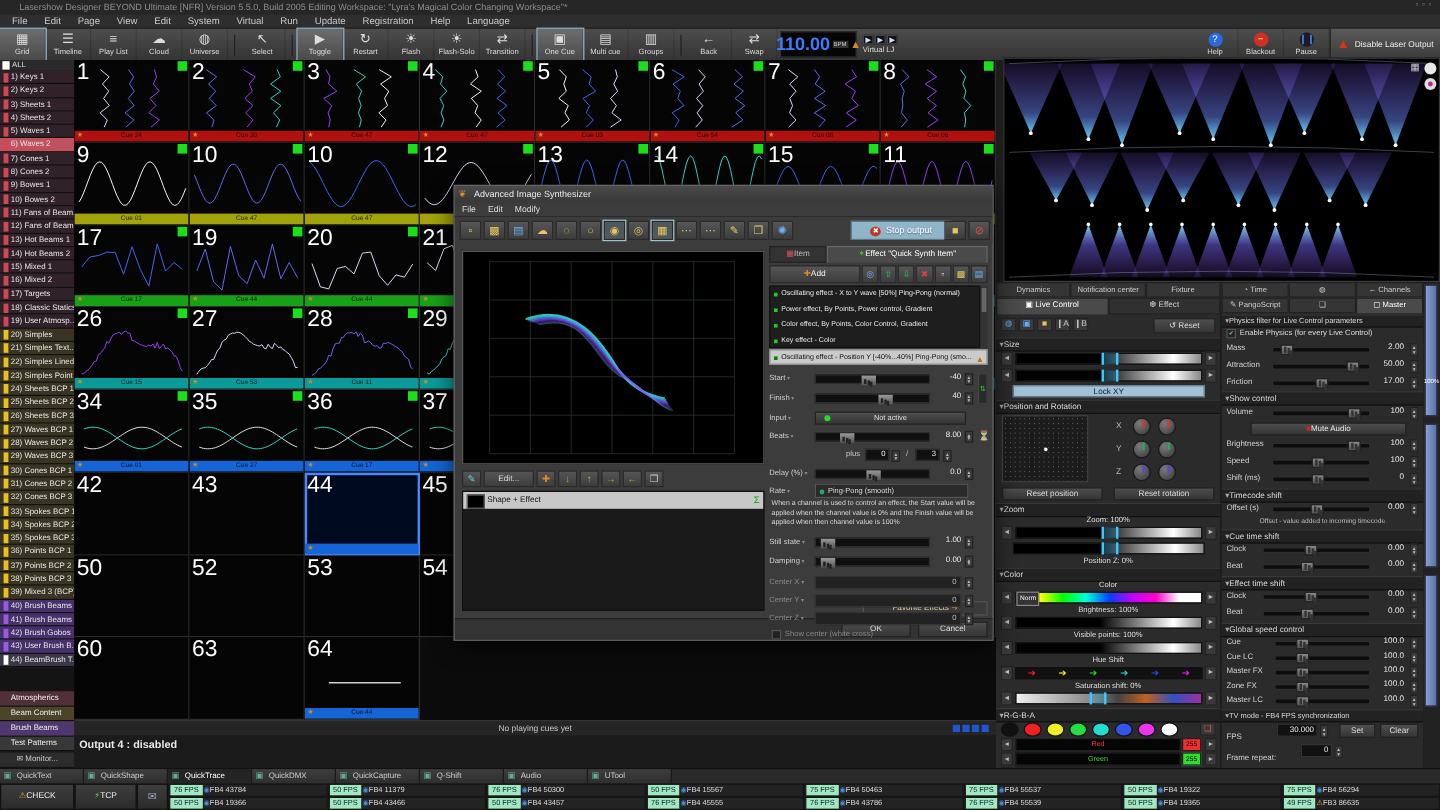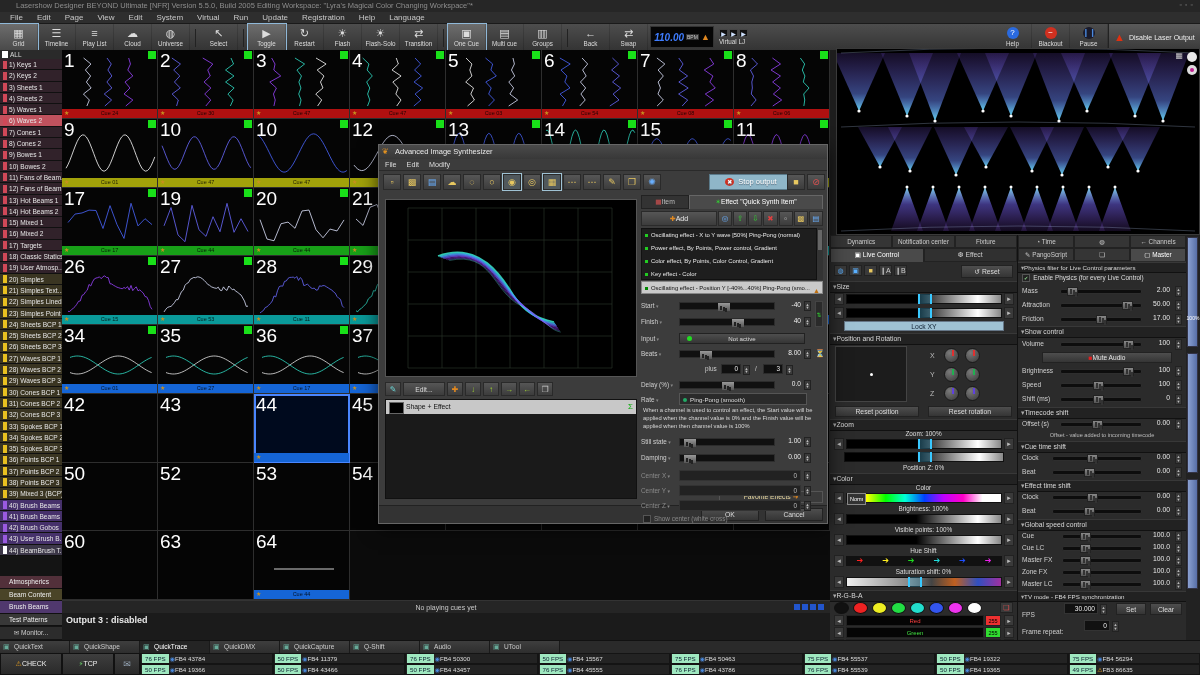--- a/index.html
+++ b/index.html
@@ -14,21 +14,21 @@
   #wincontrols { right:4px; top:1px; color:#777; font-size:7px; letter-spacing:3px; }
   #menubar { left:0; top:12px; width:1200px; height:12px; background:#2e2e2e; border-bottom:1px solid #1a1a1a; display:flex; align-items:center; gap:2px; padding-left:4px; }
   #menubar span { color:#c8c8c8; font-size:8px; padding:0 6px; }
   #toolbar { left:0; top:24px; width:1200px; height:26px; background:linear-gradient(#4d4d4d,#343434); display:flex; align-items:stretch; }
   .tbtn { width:38px; display:flex; flex-direction:column; align-items:center; justify-content:center; color:#ddd; font-size:6.3px; gap:1px; border-right:1px solid rgba(0,0,0,0.15); }
   .tbtn .tico { font-size:11px; line-height:11px; }
   .tbtn.active { background:linear-gradient(#6d6d6d,#4a4a4a); outline:1px solid #8fb8d8; }
   .tbtn.sep { width:10px; background:transparent; border-right:none; }
   .tbtn.sep::after { content:""; width:1px; height:18px; background:#222; margin:auto; }
   #bpmbox { width:64px; background:#050505; margin:2px 2px; border:1px solid #333; display:flex; align-items:center; justify-content:center; gap:2px; }
-  #bpmval { color:#3f7dff; font-size:10px; font-weight:bold;font-style:italic; }
+  #bpmval { color:#3f7dff; font-size:15px; font-weight:bold; }
   #bpmunit { color:#cfcfcf; font-size:5px; background:#333; padding:0 1px; }
   #bpmicon { color:#e08820; font-size:9px; }
   #vlj { width:46px; display:flex; flex-direction:column; align-items:flex-start; justify-content:center; padding-left:3px; gap:1px; }
   #vlj .plays { display:flex; gap:1px; }
   #vlj .plays i { width:9px; height:8px; background:#111; color:#cfe2ff; font-size:6px; line-height:8px; text-align:center; font-style:normal; border:1px solid #444; }
   #vlj .lbl { color:#ddd; font-size:6.3px; }
   #tb-right { margin-left:auto; display:flex; align-items:stretch; }
   .tbtn .cico { width:12px; height:12px; border-radius:50%; color:#fff; font-size:8px; line-height:12px; text-align:center; }
   #disable-laser { width:92px; background:linear-gradient(#5a5a5a,#3a3a3a); display:flex; align-items:center; gap:4px; padding:0 5px; font-size:7px; color:#eee; border-left:1px solid #222; }
   #disable-laser .warn { color:#e03010; font-size:11px; }
@@ -121,21 +121,21 @@
   #master-scroll .seg { position:absolute; left:1px; width:11px; background:linear-gradient(90deg,#8aa0d0,#5870a8); border:1px solid #334; }
   #master-scroll .pct { position:absolute; left:0; top:80px; width:14px; color:#fff; font-size:5px; text-align:center; z-index:2; }
   .note { font-size:5.6px; color:#bdbdbd; text-align:center; }
   .mutebtn { background:linear-gradient(#4e4e4e,#353535); border:1px solid #222; color:#e8e8e8; font-size:6.6px; text-align:center; }
   .mutebtn::before { content:"\25A0 "; color:#e02020; }
   .chk { font-size:6.4px; color:#ddd; }
   .chk::before { content:"\2714"; color:#8c8; background:#222; border:1px solid #555; font-size:5px; padding:0 1px; margin-right:3px; }
   .chk.off::before { content:" "; color:transparent; padding:0 3px; }
 
   
-  #dialog { left:378px; top:144px; width:450px; height:380px; background:#3c3c3c; border:1px solid #666; box-shadow:0 4px 18px rgba(0,0,0,0.7); z-index:10; }
+  #dialog { left:378px; top:154px; width:450px; height:380px; background:#3c3c3c; border:1px solid #666; box-shadow:0 4px 18px rgba(0,0,0,0.7); z-index:10; }
   #dlg-title { height:14px; background:linear-gradient(#4a4a4a,#383838); color:#e8e8e8; font-size:7.5px; line-height:14px; padding-left:16px; position:relative; }
   #dlg-title::before { content:"\2766"; position:absolute; left:3px; top:0; color:#e09020; font-size:8px; }
   #dlg-menu { height:12px; display:flex; gap:10px; padding-left:6px; background:#3c3c3c; border-bottom:1px solid #2a2a2a; }
   #dlg-menu span { color:#ddd; font-size:7.2px; line-height:12px; }
   #dlg-toolbar { height:22px; background:#3c3c3c; display:flex; align-items:center; gap:2px; padding-left:4px; position:relative; }
   .dico { width:18px; height:16px; background:linear-gradient(#565656,#3c3c3c); border:1px solid #2a2a2a; color:#e8c860; font-size:9px; line-height:15px; text-align:center; }
   .dico.blue { color:#6ab0ff; } .dico.on { outline:1px solid #9fc2d4; background:#50585c; }
   #stop-output { position:absolute; left:330px; top:3px; width:84px; height:16px; background:#8fb6c8; border:1px solid #5a7a8a; color:#fff; font-size:7.5px; line-height:14px; text-align:center; text-shadow:0 1px 1px #567; }
   #stop-output::before { content:"\2716"; color:#fff; background:#d03020; border-radius:50%; font-size:6px; padding:1px 2px; margin-right:4px; }
   #dlg-sideicons { position:absolute; right:2px; top:3px; display:flex; gap:2px; }
@@ -939,21 +939,21 @@
   <div class="abs" id="noplay">
     <span>No playing cues yet</span>
     <span id="noplay-sq">
         <i></i>
         <i></i>
         <i></i>
         <i></i>
       </span>
   </div>
   <div class="abs" id="belowgrid"></div>
-  <div class="abs" id="output-status">Output 3 : disabled</div>
+  <div class="abs" id="output-status">Output 4 : disabled</div>
 
   <div class="abs" id="preview">
     <svg id="pv-svg" width="362" height="185">
         <defs>
           <linearGradient id="fanG" x1="0" y1="0" x2="0" y2="1">
             <stop offset="0" stop-color="#8a5cff" stop-opacity="0.15"></stop>
             <stop offset="0.7" stop-color="#6a8aff" stop-opacity="0.5"></stop>
             <stop offset="1" stop-color="#6ae0ff" stop-opacity="0.95"></stop>
           </linearGradient>
           <linearGradient id="fanG2" x1="0" y1="0" x2="0" y2="1">

